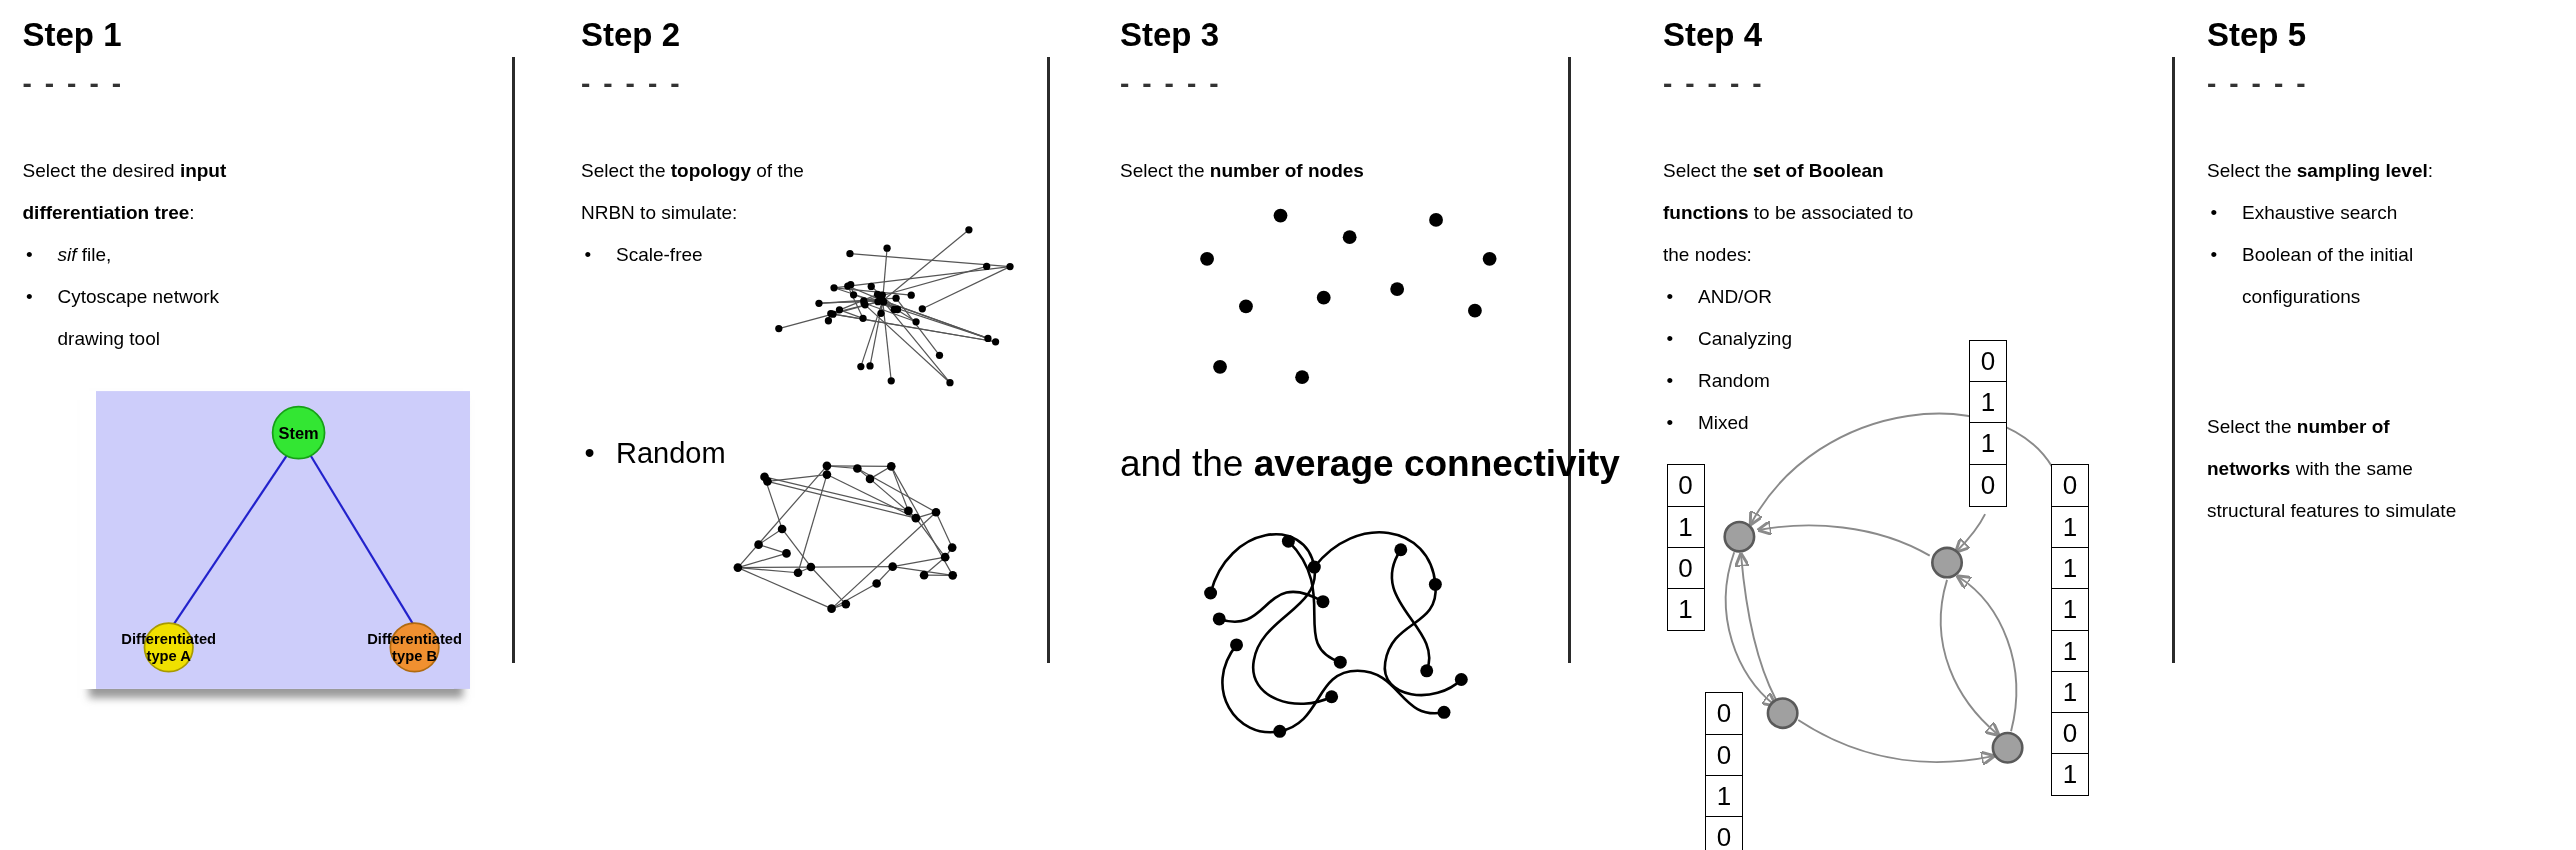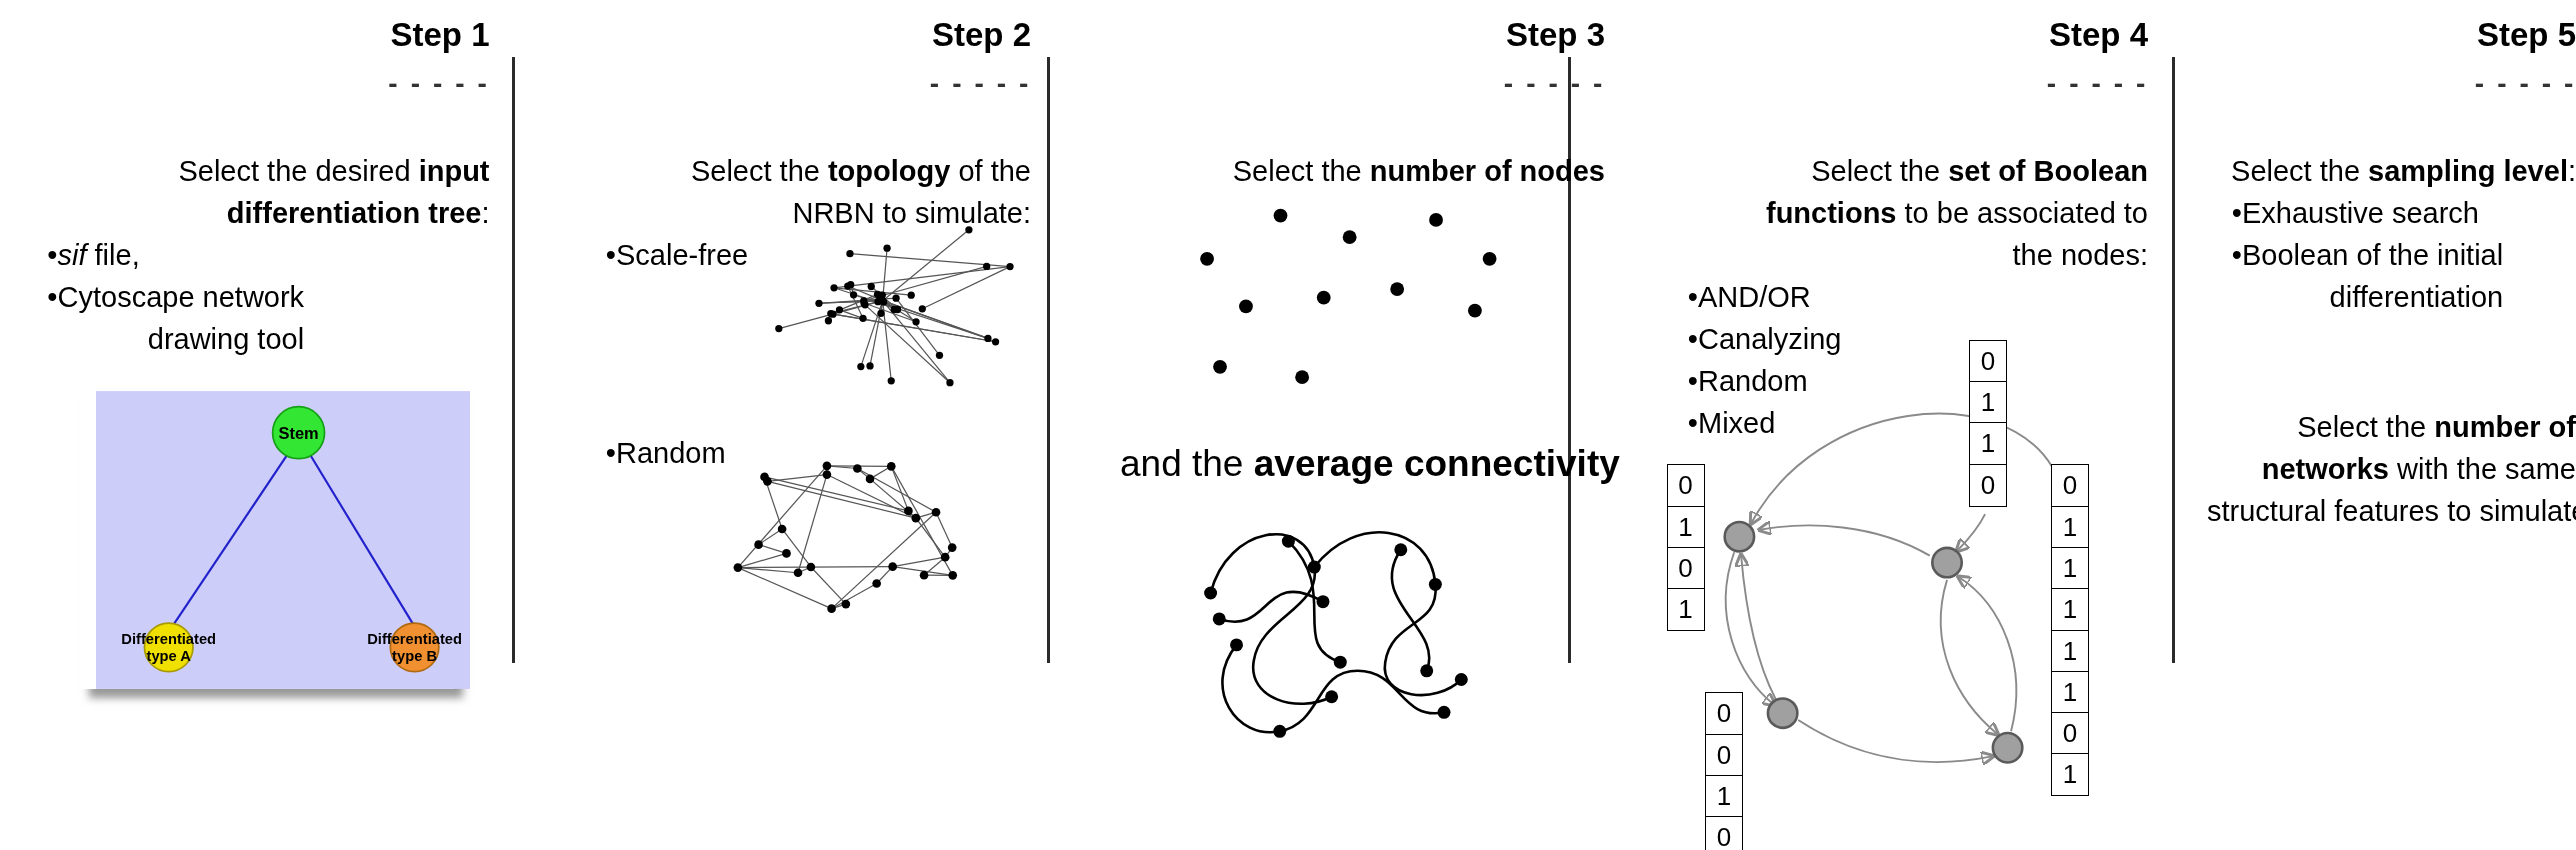--- a/index.html
+++ b/index.html
@@ -1,25 +1,25 @@
 <!DOCTYPE html>
 <html style="font-size:14px"><head>
 <meta charset="utf-8">
 <style>
   * { margin:0; padding:0; box-sizing:border-box; }
   html,body { background:#ffffff; }
   body { font-family:"Liberation Sans", sans-serif; color:#000; }
-  .canvas { position:relative; width:2576px; height:851px; background:#fff; overflow:hidden;text-align:right; }
+  .canvas { position:relative; width:2576px; height:851px; background:#fff; overflow:hidden; }
 
   .divider { position:absolute; top:57px; width:2.6px; height:606px; background:#2b2b2b; }
 
   .col { position:absolute; top:17.3px; }
   .step-title { font-size:33px; font-weight:bold; line-height:1.1; }
   .dashes { margin-top:14px; font-size:28px; font-weight:bold; color:#333; letter-spacing:2.6px; }
-  .body-text { margin-top:50px; font-size:29px; line-height:42px; }
+  .body-text { margin-top:50px; font-size:19px; line-height:42px; }
   .line { white-space:nowrap; }
   .bullet { display:flex; white-space:nowrap; }
   .bullet .dot { flex:none; width:35px; padding-left:3.5px; }
   .bullet .dot::before { content:"•"; }
   .abs { position:absolute; }
 
   
   .tree-figure { position:absolute; left:57px; top:374px; width:374px; height:298px;
                  box-shadow:8.7px 8.7px 7.8px rgba(70,70,70,0.55);padding-left:16px; }
   .tree-figure text { font-weight:bold; text-anchor:middle; }
@@ -383,21 +383,21 @@
     <h2 class="step-title">Step 5</h2>
     <div class="dashes">- - - - -</div>
     <div class="body-text">
       <div class="line"><span>Select the </span><b>sampling level</b><span>:</span></div>
       <div class="bullet">
           <span class="dot"></span>
           <span>Exhaustive search</span>
         </div>
       <div class="bullet">
           <span class="dot"></span>
-          <span><span>Boolean of the initial</span><br><span>differentiation</span></span>
+          <span><span>Boolean of the initial</span><br><span>configurations</span></span>
         </div>
       <div style="margin-top:88px">
         <div class="line"><span>Select the </span><b>number of</b></div>
         <div class="line"><b>networks</b><span> with the same</span></div>
         <div class="line"><span>structural features to simulate</span></div>
       </div>
     </div>
   </section>
 
 </div>

